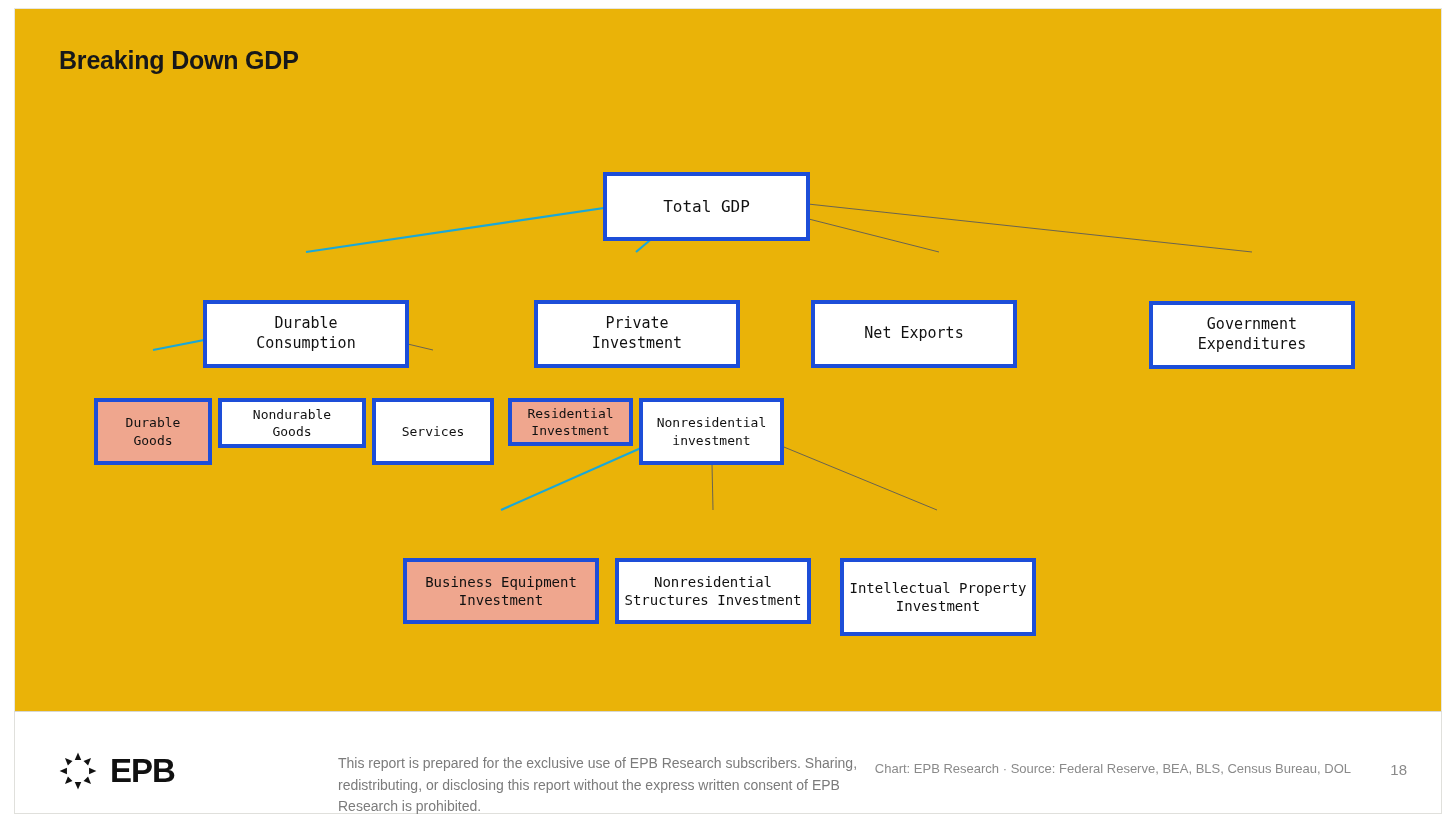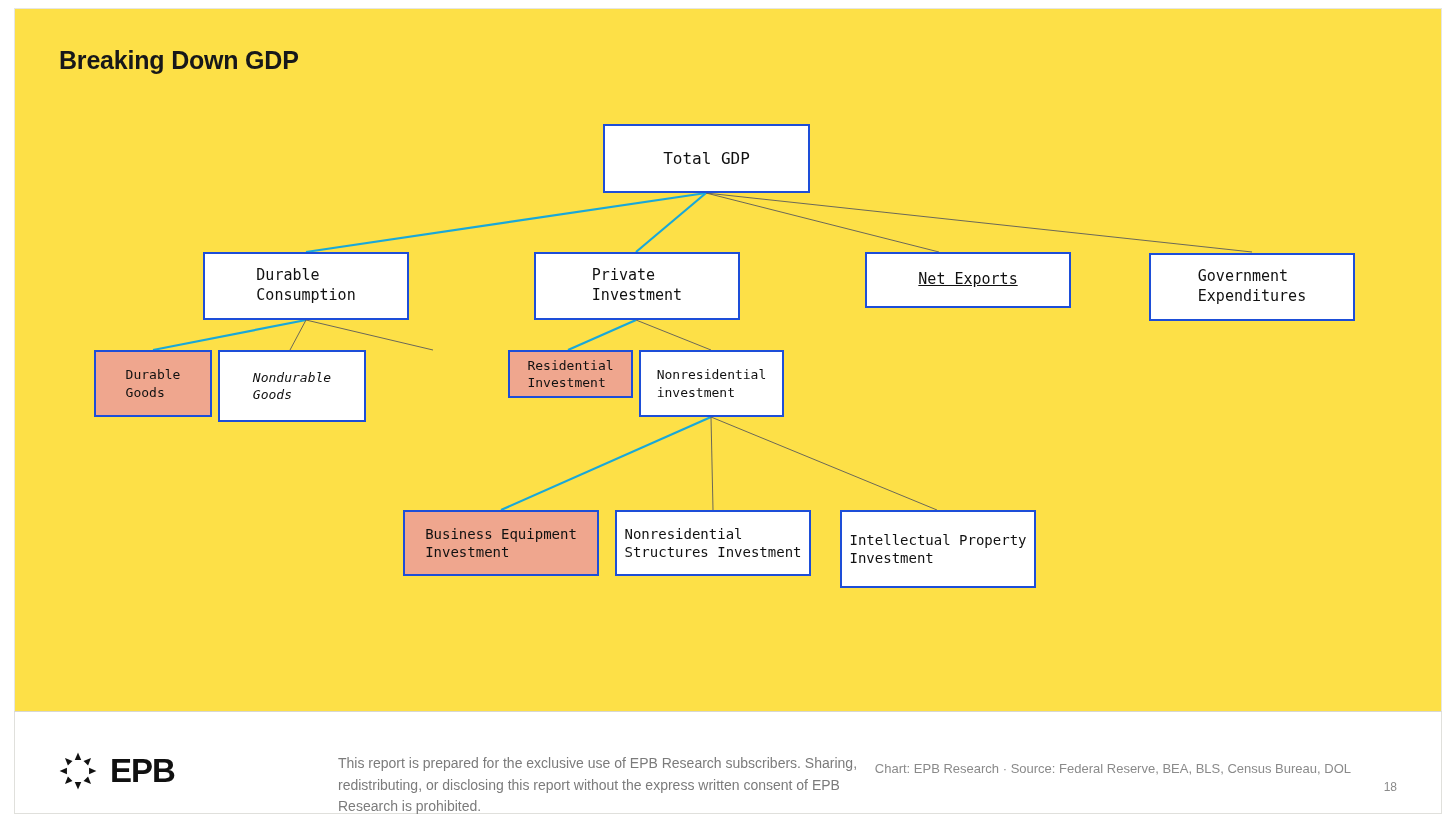--- a/index.html
+++ b/index.html
@@ -15,21 +15,21 @@
     width: 1456px;
     height: 822px;
     background: #ffffff;
   }
   .canvas {
     position: absolute;
     left: 14px;
     top: 8px;
     width: 1428px;
     height: 703px;
-    background: #fde047;
+    background: #eab308;
     border: 1px solid #e6e6e2;
     border-bottom: none;
   }
   .page-title {
     position: absolute;
     left: 44px;
     top: 37px;
     font-size: 25px;
     font-weight: bold;
     color: #17181a;
@@ -39,31 +39,32 @@
   svg.wires {
     position: absolute;
     left: 0; top: 0;
     width: 1428px;
     height: 703px;
     overflow: visible;
     pointer-events: none;
   }
   .node {
     position: absolute;
-    border: 2px solid #1d4ed8;
+    border: 4px solid #1d4ed8;
     background: #ffffff;
     display: flex;
     align-items: center;
     justify-content: center;
-    text-align: left;
+    text-align: center;
     font-family: "DejaVu Sans Mono", "Liberation Mono", monospace;
     color: #111111;
     line-height: 1.32;
     white-space: pre-line;
     z-index: 3;
+    margin-top: 48px;
   }
   .node.hl { background: #efa68e; }
   .n-l0  { font-size: 16px; }
   .n-l1  { font-size: 15px; }
   .n-l2  { font-size: 13px; }
   .n-l3  { font-size: 14px; }
 
   .footer {
     position: absolute;
     left: 14px;
@@ -103,25 +104,24 @@
   .source-line {
     position: absolute;
     right: 90px;
     top: 49px;
     font-size: 13px;
     color: #8a8a8a;
     white-space: nowrap;
   }
   .page-num {
     position: absolute;
-    right: 44px;
+    right: 34px;
     top: 49px;
-    font-size: 12px;
+    font-size: 15px;
     color: #8a8a8a;
-    margin-top: 19px;
   }
 </style>
 </head>
 <body>
 
 <div class="slide">
 
   <div class="canvas">
 
     <h1 class="page-title">Breaking Down GDP</h1>
@@ -144,28 +144,29 @@
       <line x1="696" y1="408" x2="698" y2="501" stroke="#5a5a5a" stroke-width="0.9"></line>
       <line x1="696" y1="408" x2="922" y2="501" stroke="#5a5a5a" stroke-width="0.9"></line>
     </svg>
 
     <div class="node n-l0" style="left:588px; top:115px; width:207px; height:69px;">Total GDP</div>
 
     <div class="node n-l1" style="left:188px; top:243px; width:206px; height:68px;">Durable
 Consumption</div>
     <div class="node n-l1" style="left:519px; top:243px; width:206px; height:68px;">Private
 Investment</div>
-    <div class="node n-l1" style="left:850px; top:243px; width:206px; height:56px;text-decoration:underline;">Net Exports</div>
+    <div class="node n-l1" style="left:796px; top:243px; width:206px; height:68px;">Net Exports</div>
     <div class="node n-l1" style="left:1134px; top:244px; width:206px; height:68px;">Government
 Expenditures</div>
 
     <div class="node n-l2 hl" style="left:79px; top:341px; width:118px; height:67px;">Durable
 Goods</div>
-    <div class="node n-l2" style="left:203px; top:341px; width:148px; height:72px;font-style:italic;">Nondurable
+    <div class="node n-l2" style="left:203px; top:341px; width:148px; height:50px;">Nondurable
 Goods</div>
+    <div class="node n-l2" style="left:357px; top:341px; width:122px; height:67px;">Services</div>
     <div class="node n-l2 hl" style="left:493px; top:341px; width:125px; height:48px;">Residential
 Investment</div>
     <div class="node n-l2" style="left:624px; top:341px; width:145px; height:67px;">Nonresidential
 investment</div>
 
     <div class="node n-l3 hl" style="left:388px; top:501px; width:196px; height:66px;">Business Equipment
 Investment</div>
     <div class="node n-l3" style="left:600px; top:501px; width:196px; height:66px;">Nonresidential
 Structures Investment</div>
     <div class="node n-l3" style="left:825px; top:501px; width:196px; height:78px;">Intellectual Property

